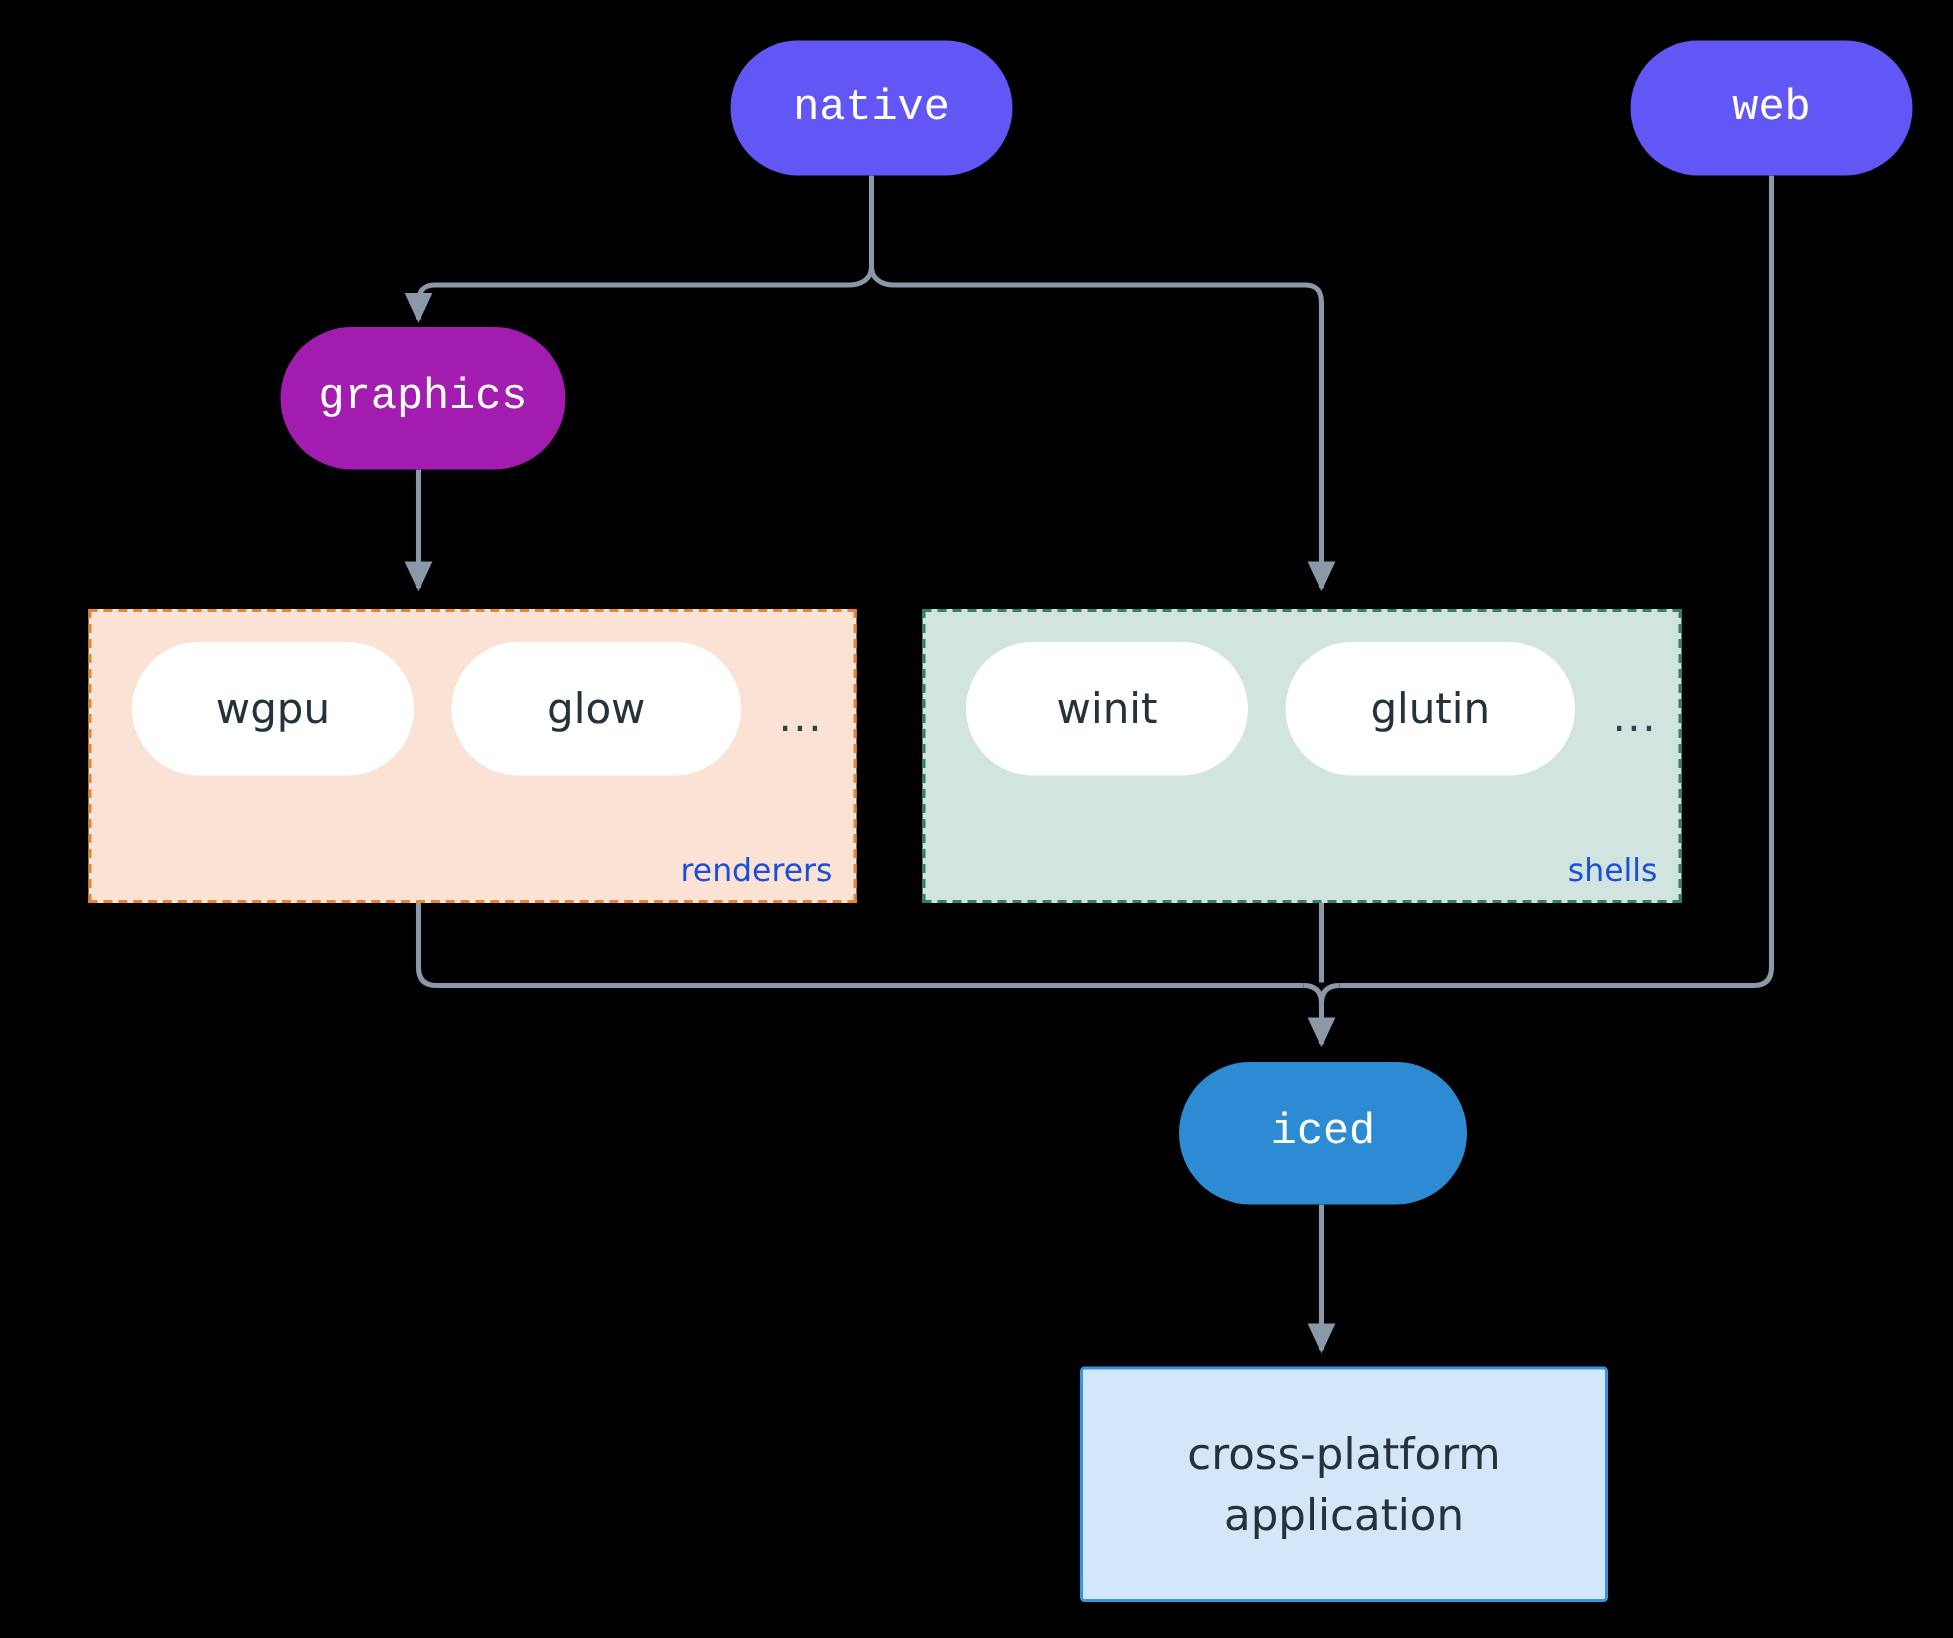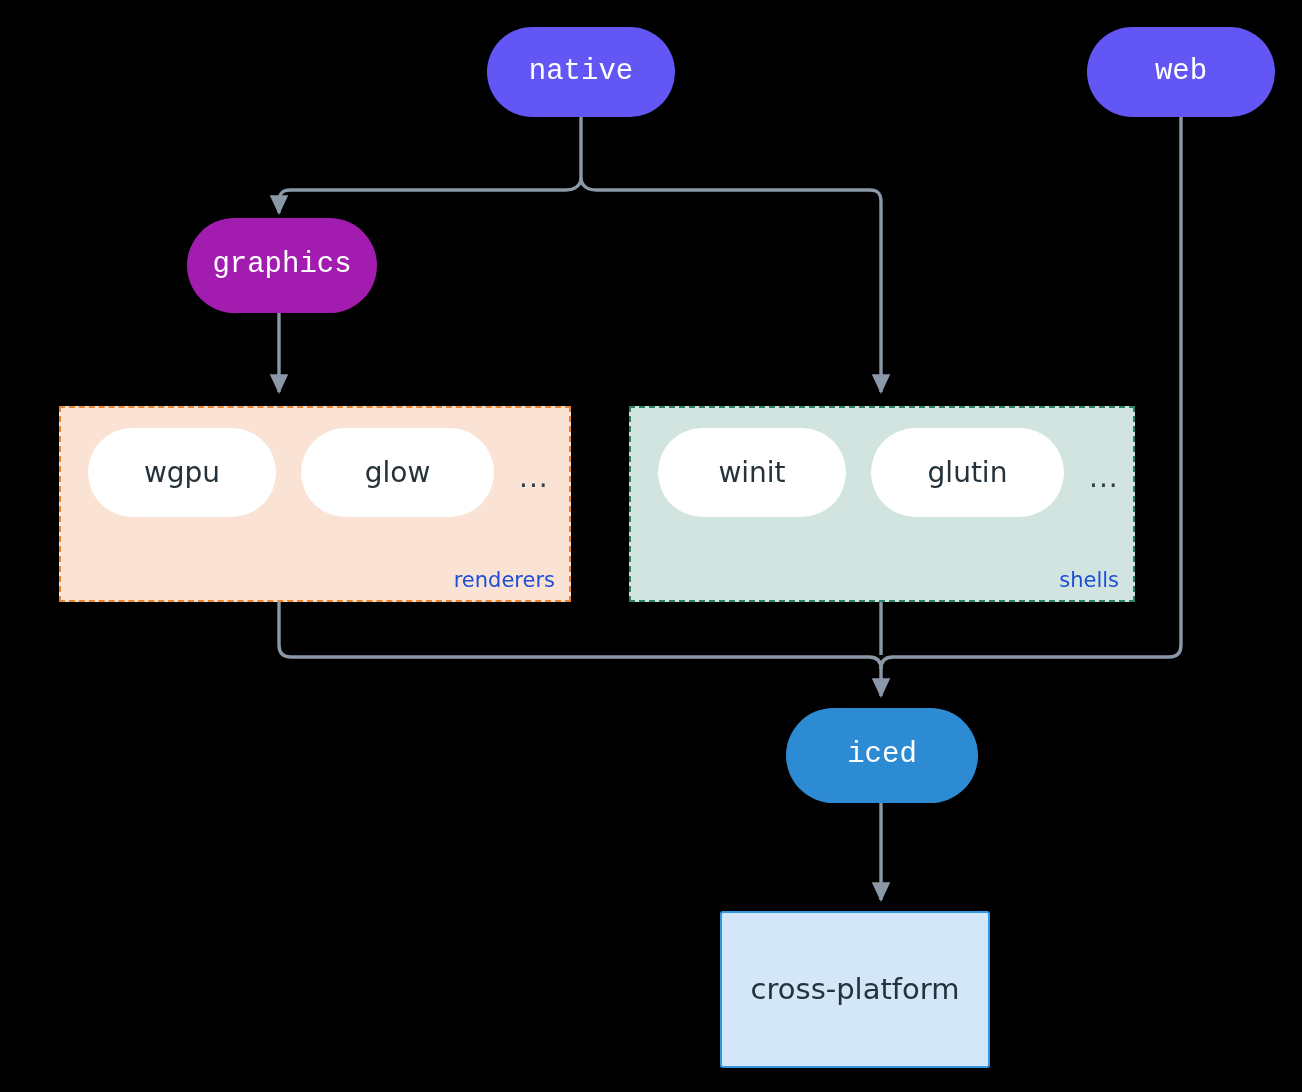--- a/index.html
+++ b/index.html
@@ -133,32 +133,33 @@
     <div class="sub-pill" style="left:27px; top:20px; width:188px; height:89px;">
       <span>wgpu</span>
     </div>
     <div class="sub-pill" style="left:240px; top:20px; width:193px; height:89px;">
       <span>glow</span>
     </div>
     <div class="ellipsis" style="left:458px; top:53px;">...</div>
     <div class="group-label">renderers</div>
   </div>
 
-  <div class="group-box" style="left:629px; top:406px; width:506px; height:196px; background:#D2E4DF; border-color:#2D8069;">
+  <div class="group-box" style="left:615px; top:406px; width:506px; height:196px; background:#D2E4DF; border-color:#2D8069;">
     <div class="sub-pill" style="left:27px; top:20px; width:188px; height:89px;">
       <span>winit</span>
     </div>
     <div class="sub-pill" style="left:240px; top:20px; width:193px; height:89px;">
       <span>glutin</span>
     </div>
     <div class="ellipsis" style="left:458px; top:53px;">...</div>
     <div class="group-label">shells</div>
   </div>
 
   <div class="node pill-node" style="left:786px; top:708px; width:192px; height:95px; background:#2D8BD4;">
     <span>iced</span>
   </div>
 
-  <div class="rect-node" style="left:720px; top:911px; width:270px; height:157px; background:#D4E7F8; border-color:#3496E0; flex-direction:column;">
+  <div class="rect-node" style="left:720px; top:911px; width:352px; height:157px; background:#D4E7F8; border-color:#3496E0; flex-direction:column;">
     <span>cross-platform</span>
+    <span>application</span>
   </div>
 
 </div>
 
 </body></html>

